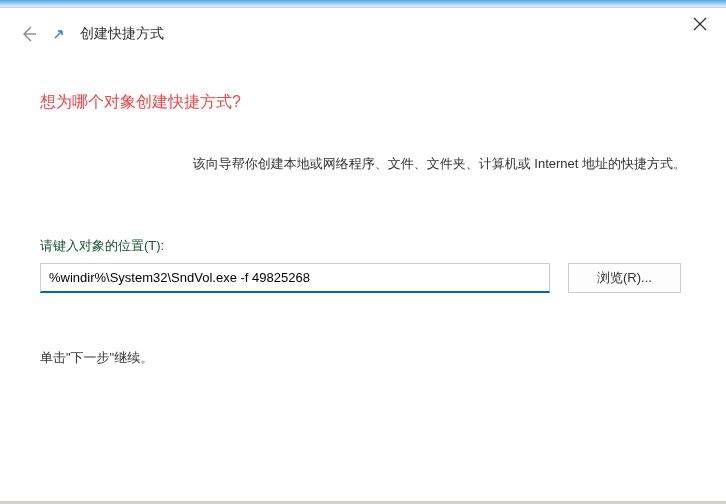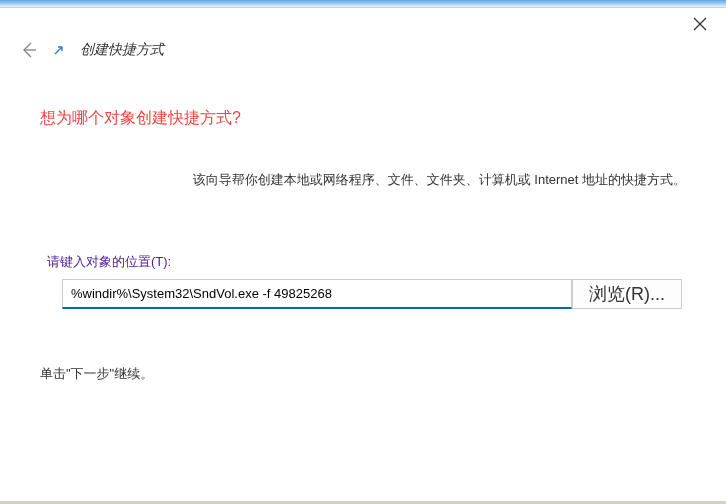--- a/index.html
+++ b/index.html
@@ -31,23 +31,22 @@
       align-items: center;
       justify-content: center;
     }
     .close-btn svg {
       width: 14px;
       height: 14px;
     }
     .header-row {
       display: flex;
       align-items: center;
-      padding: 32px 0 0 18px;
+      padding: 16px 0 0 18px;
       gap: 14px;
-      font-style: italic;
     }
     .back-arrow {
       width: 20px;
       height: 20px;
       display: flex;
       align-items: center;
       justify-content: center;
       cursor: pointer;
       color: #888;
     }
@@ -77,45 +76,44 @@
       margin-bottom: 42px;
     }
     .description {
       font-size: 13px;
       color: #333;
       margin-bottom: 64px;
       text-align: right;
     }
     .field-label {
       font-size: 13px;
-      color: #4c1d95;
+      color: #14532d;
       margin-bottom: 8px;
-      margin-left: 7px;
     }
     .input-row {
       display: flex;
       align-items: center;
+      gap: 18px;
       margin-bottom: 56px;
-      margin-left: 22px;
     }
     .location-input {
       width: 510px;
       height: 30px;
       padding: 4px 8px;
       font-size: 13px;
       font-family: inherit;
       border: 1px solid #ccc;
       border-bottom: 2px solid #0067c0;
       outline: none;
       background: #fff;
     }
     .browse-btn {
       height: 30px;
-      padding: 0 16px;
-      font-size: 18px;
+      padding: 0 28px;
+      font-size: 13px;
       font-family: inherit;
       background: #fdfdfd;
       border: 1px solid #ccc;
       cursor: pointer;
       color: #333;
     }
     .continue-text {
       font-size: 13px;
       color: #333;
     }

